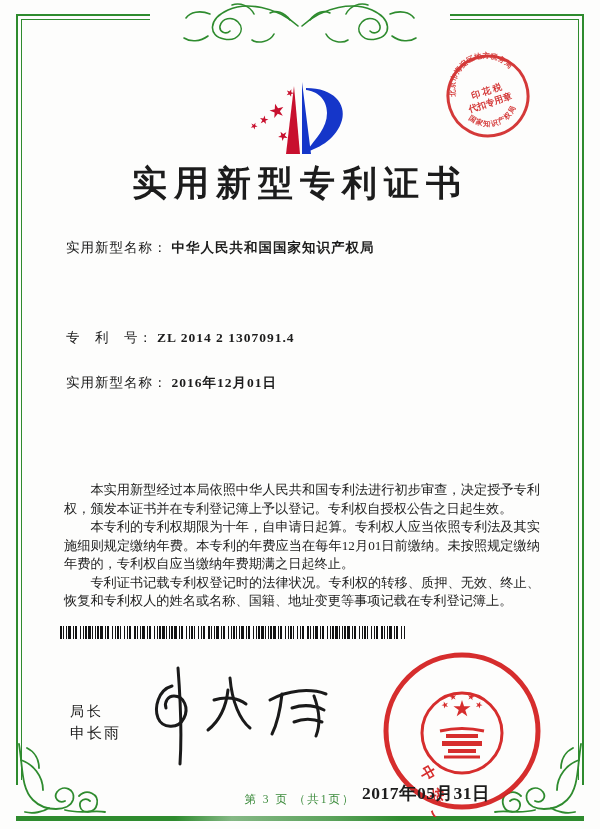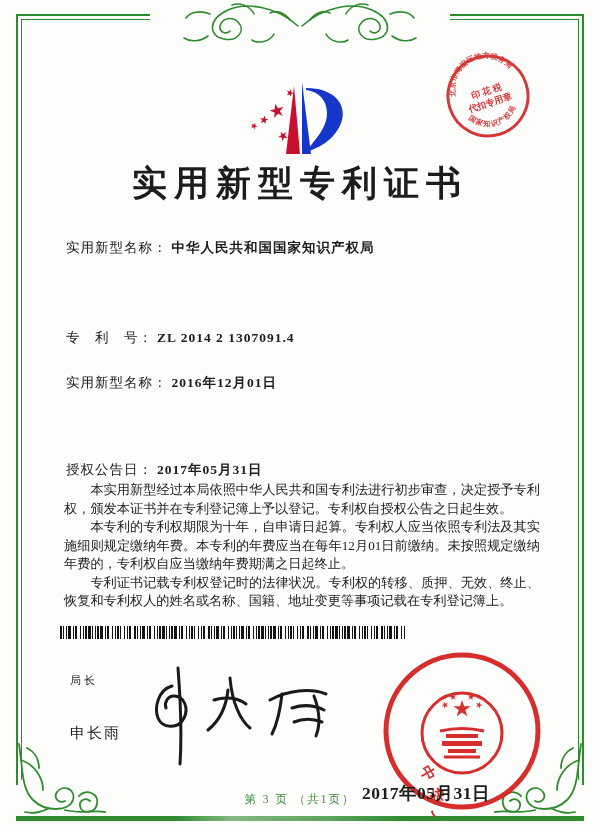--- a/index.html
+++ b/index.html
@@ -30,21 +30,21 @@
   .field .value{font-weight:700;margin-left:4px;letter-spacing:1px;}
   .f0{top:239px}.f1{top:288px}.f2{top:329px}.f3{top:374px}.f4{top:419px}.f5{top:461px}
   
   .body-text{position:absolute;left:64px;right:60px;top:481px;
     font-size:13.2px;line-height:18.5px;text-align:justify;}
   .body-text p{margin:0;text-indent:2em;}
   
   .barcode{position:absolute;left:60px;top:626px;width:346px;height:13px;
     display:flex;overflow:hidden;background:#fff;}
   
-  .officer-title{position:absolute;left:70px;top:673px;font-size:11px;letter-spacing:3px;
+  .officer-title{position:absolute;left:70px;top:703px;font-size:14px;letter-spacing:3px;
     font-family:Liberation Sans, sans-serif;}
   .officer-name{position:absolute;left:70px;top:724px;font-size:15px;letter-spacing:2px;
     font-family:"Liberation Sans","DejaVu Sans",sans-serif;}
   .signature{position:absolute;left:142px;top:664px;}
   
   .seal-main{position:absolute;left:370px;top:645px;opacity:.95;}
   .seal-date{position:absolute;left:362px;top:781px;font-size:17.5px;font-weight:600;letter-spacing:.5px;}
   
   .footer-info{position:absolute;left:0;right:0;top:792px;text-align:center;
     font-size:11.5px;color:#3a8a3a;letter-spacing:2px;}
@@ -148,23 +148,20 @@
   <div class="title">实用新型专利证书</div>
 
   <div class="field f0">
     <span>实用新型名称：</span><span class="value">中华人民共和国国家知识产权局</span>
   </div>
   <div class="field f2">
     <span>专　利　号：</span><span class="value">ZL 2014 2 1307091.4</span>
   </div>
   <div class="field f3">
     <span>实用新型名称：</span><span class="value">2016年12月01日</span>
-  </div>
-  <div class="field f5">
-    <span>授权公告日：</span><span class="value">2017年05月31日</span>
   </div>
 
   <div class="body-text">
     <p>本实用新型经过本局依照中华人民共和国专利法进行初步审查，决定授予专利权，颁发本证书并在专利登记簿上予以登记。专利权自授权公告之日起生效。</p>
     <p>本专利的专利权期限为十年，自申请日起算。专利权人应当依照专利法及其实施细则规定缴纳年费。本专利的年费应当在每年12月01日前缴纳。未按照规定缴纳年费的，专利权自应当缴纳年费期满之日起终止。</p>
     <p>专利证书记载专利权登记时的法律状况。专利权的转移、质押、无效、终止、恢复和专利权人的姓名或名称、国籍、地址变更等事项记载在专利登记簿上。</p>
   </div>
 
   <div class="barcode">
       <div style="width: 2px; height: 100%; background: rgb(20, 20, 20); flex: 0 0 auto;"></div>

